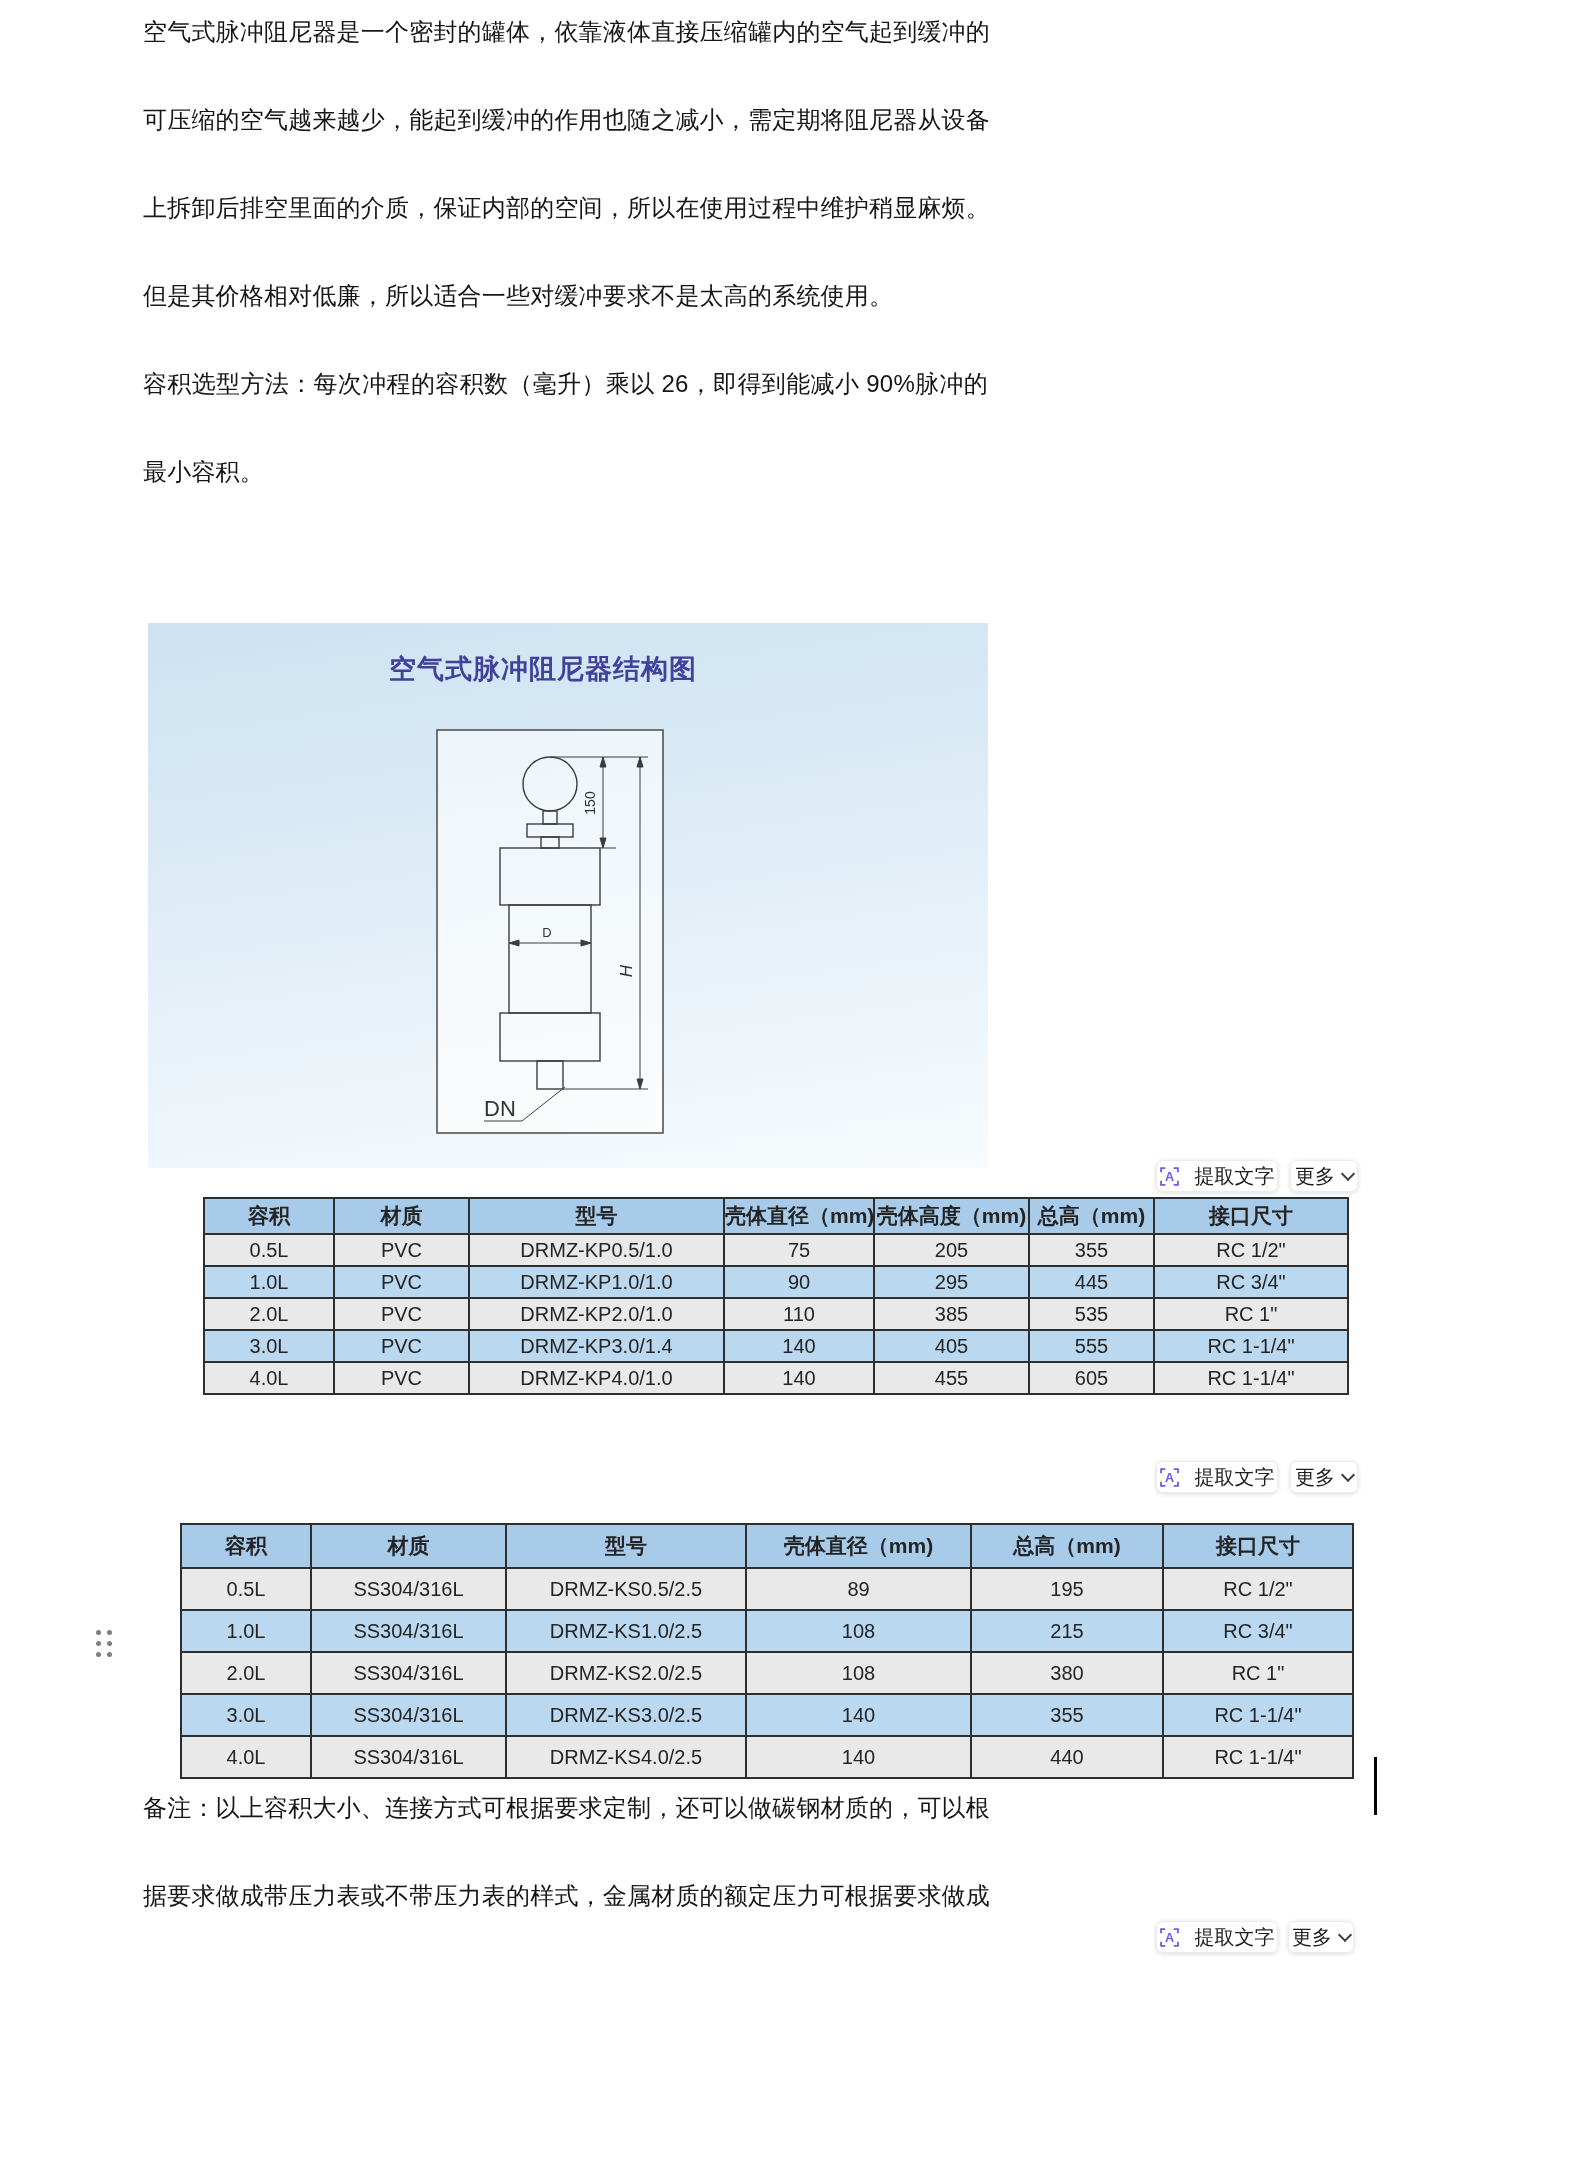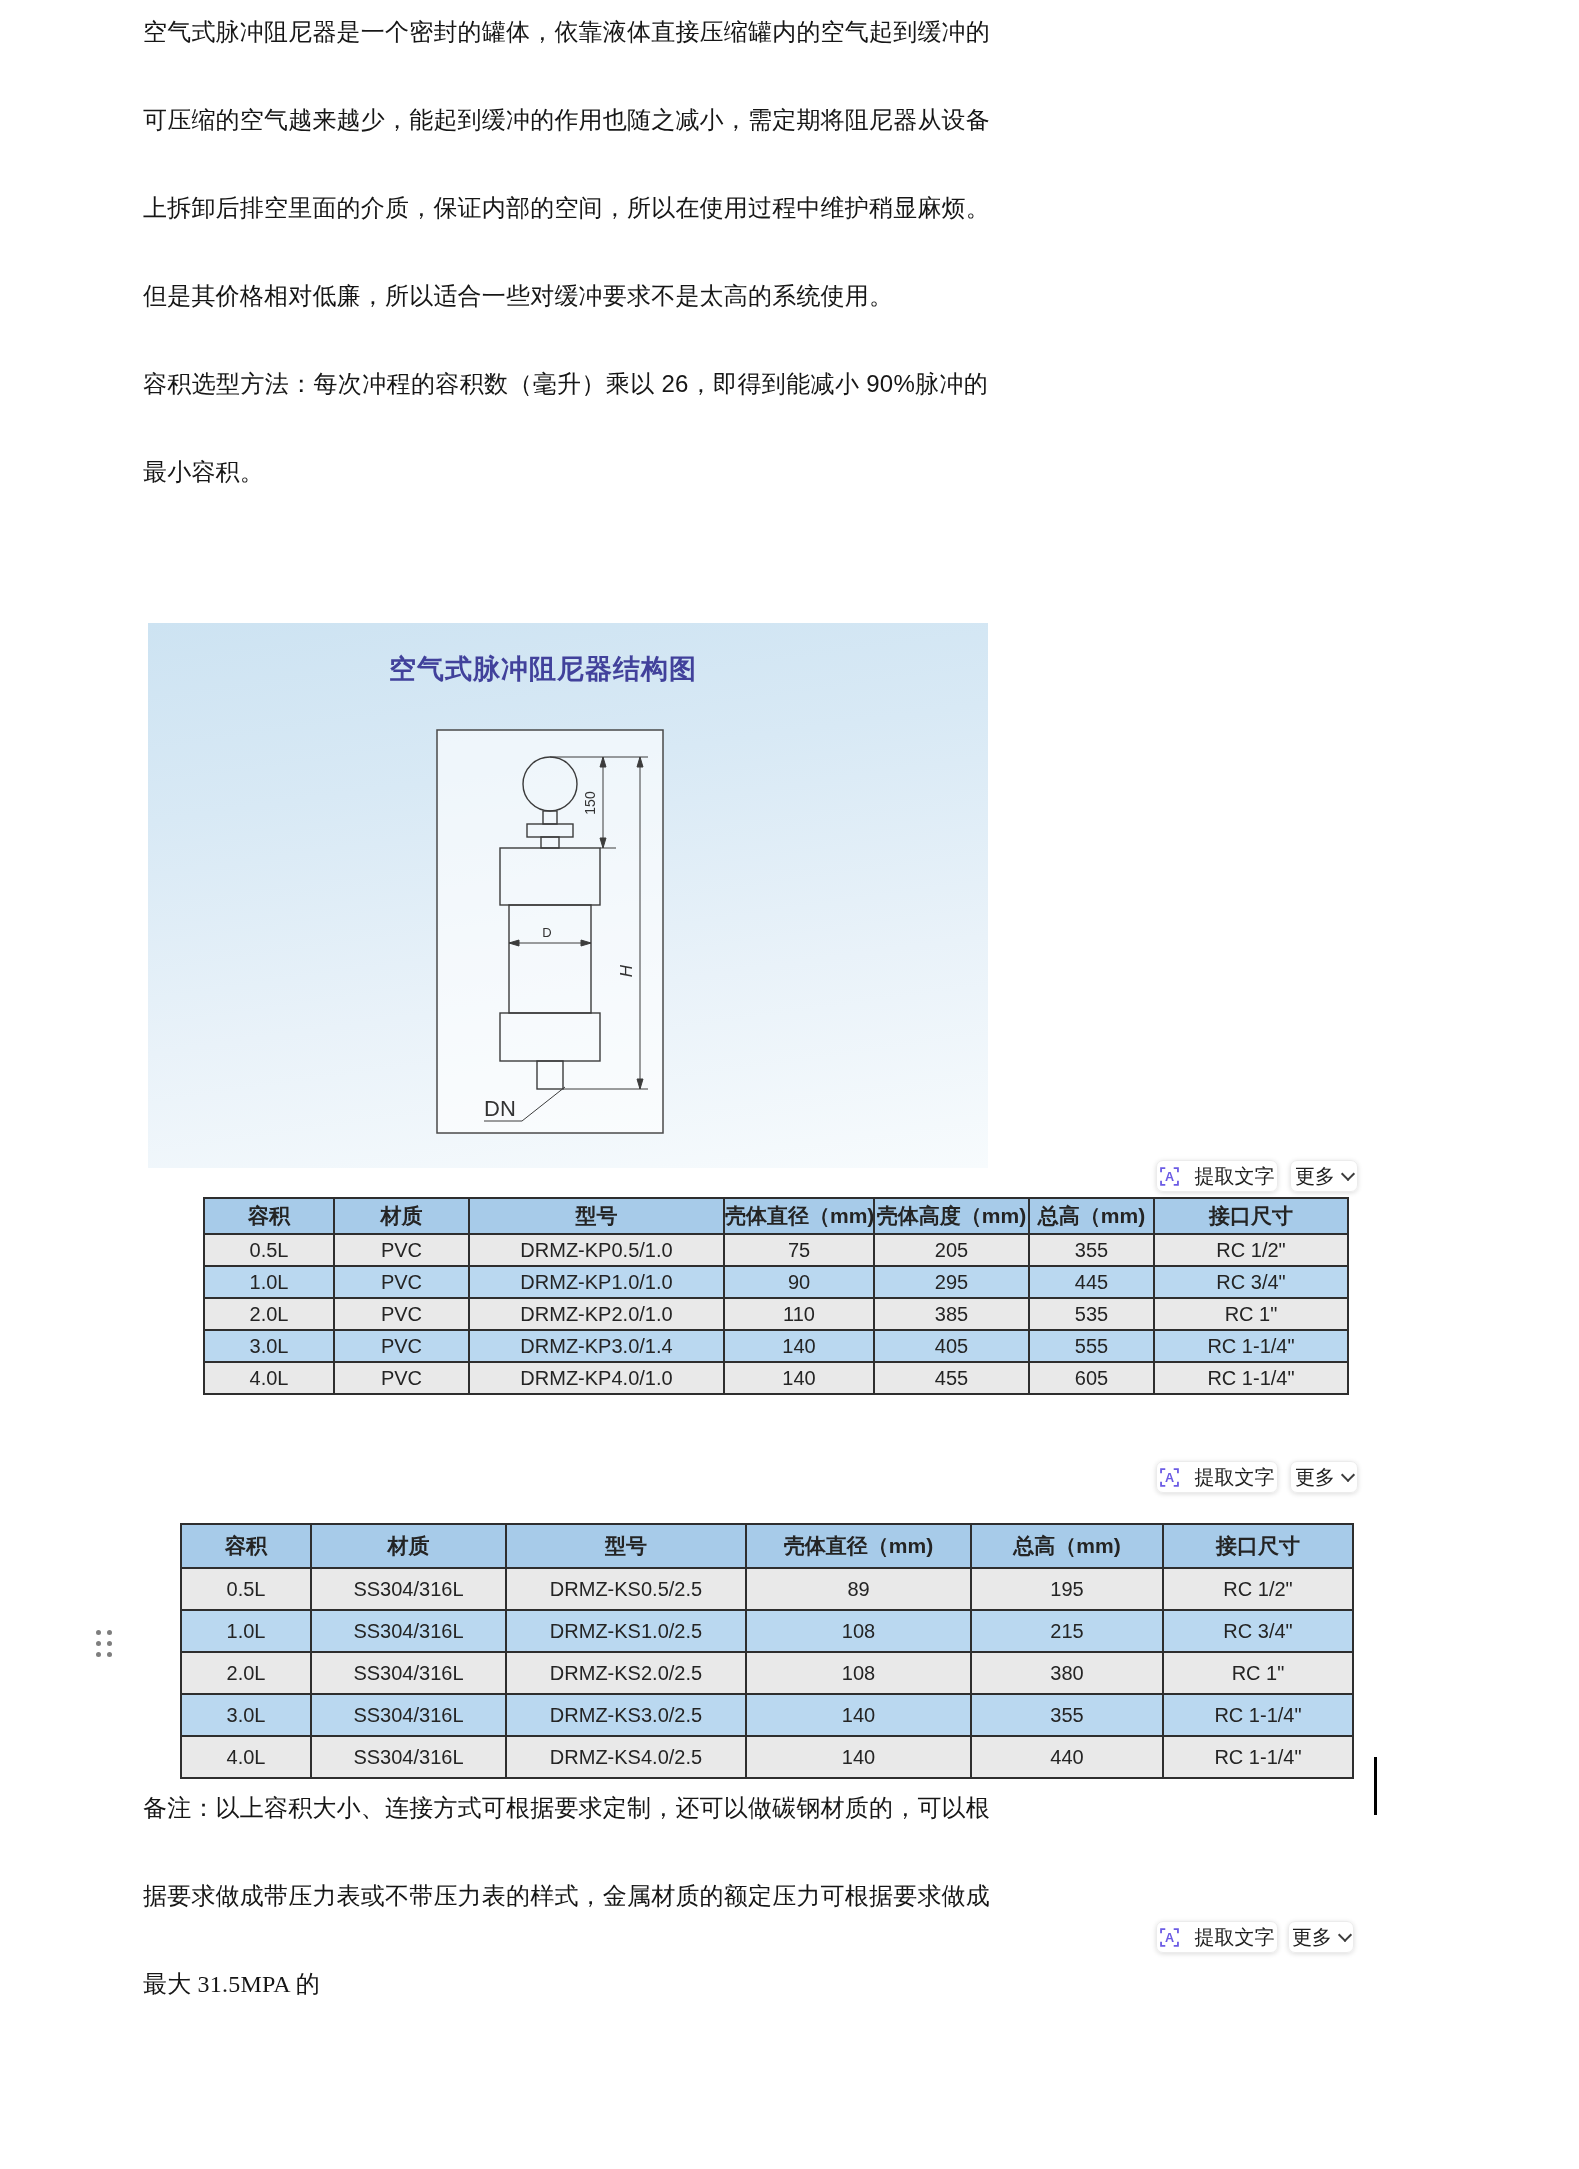--- a/index.html
+++ b/index.html
@@ -299,14 +299,13 @@
     <i></i>
     <i></i>
     <i></i>
 </div>
 
 <div class="text-cursor"></div>
 
 <section class="para" style="left:143px;top:1764px;font-family:Liberation Serif, serif;">
   <div class="tline">备注：以上容积大小、连接方式可根据要求定制，还可以做碳钢材质的，可以根</div>
   <div class="tline">据要求做成带压力表或不带压力表的样式，金属材质的额定压力可根据要求做成</div>
-  <div class="tline pend">最大 31.5MPA 的</div>
 </section>
 
 </body></html>

